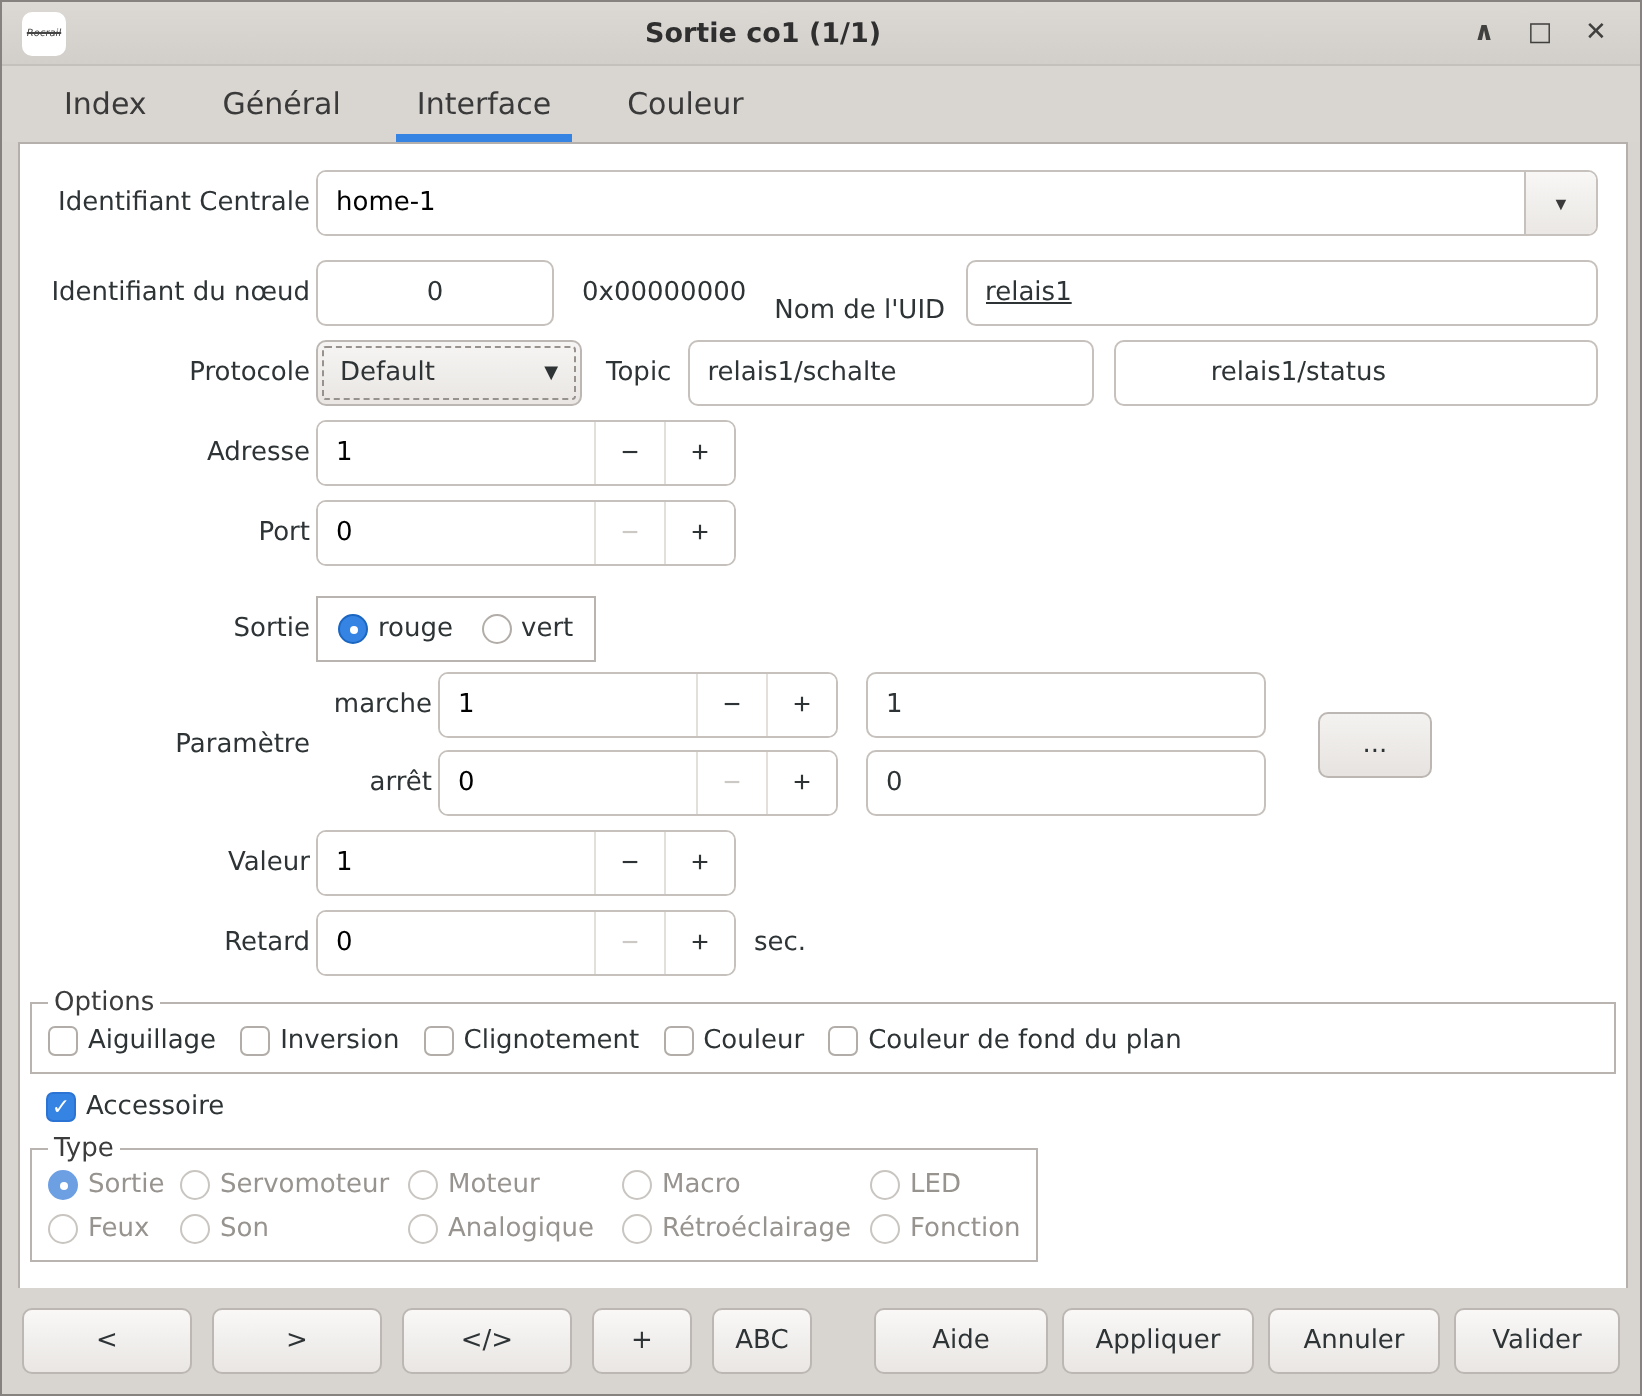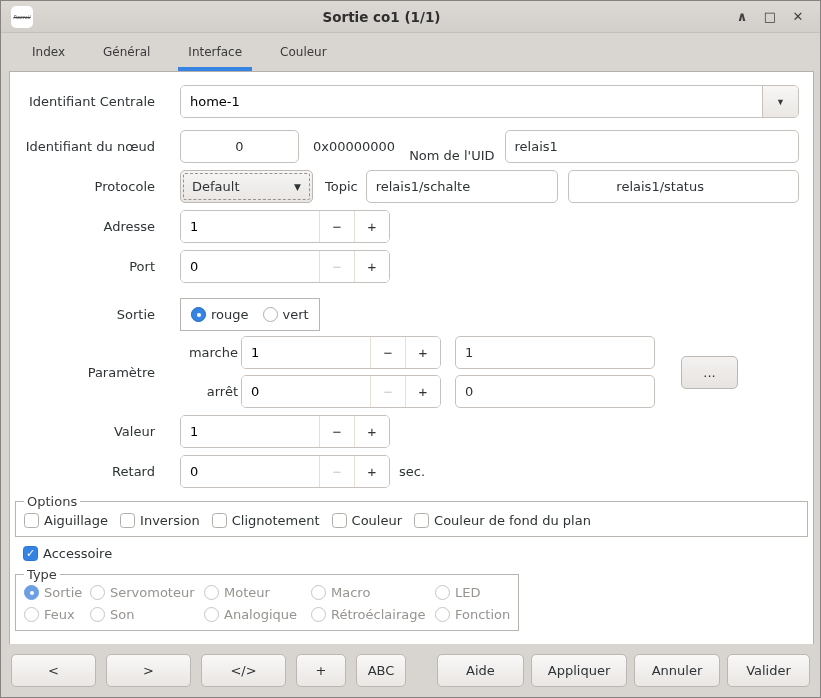--- a/index.html
+++ b/index.html
@@ -30,31 +30,31 @@
   .win-btn {
     width:24px; height:24px; display:flex; align-items:center; justify-content:center;
     font-size:13px; font-weight:bold; color:#40403e; cursor:pointer; border-radius:3px;
   }
 
   
   .tabbar {
     position:absolute; left:0; top:32px; right:0; height:38px;
     background:#d9d5d1; display:flex; padding-left:12px;
   }
-  .tab { position:relative; padding:0 19px; display:flex; align-items:center; color:#3a3a3a; font-size:12px; cursor:pointer; }
+  .tab { position:relative; padding:0 19px; display:flex; align-items:center; color:#3a3a3a; font-size:15px; cursor:pointer; }
   .tab-underline { display:none; }
   .tab.active .tab-underline { display:block; position:absolute; left:9px; right:9px; bottom:0; height:4px; background:#3584e4; }
 
   
   .panel {
     position:absolute; left:8px; top:70px; width:805px; height:575px;
     background:#ffffff; border:1px solid #b5b0ab; overflow:hidden;
   }
   .row { display:flex; align-items:center; margin:7px 14px 0 0; }
-  .lbl-col { width:145px; text-align:right; margin-right:25px; flex:0 0 auto; }
+  .lbl-col { width:145px; text-align:right; margin-right:3px; flex:0 0 auto; }
 
   .tinput {
     height:33px; border:1px solid #c6c1bc; border-radius:5px; padding:0 9px;
     font:inherit; color:#2e3436; background:#fff; outline:none;
   }
   .center { text-align:center; }
 
   
   .combo { display:flex; align-items:stretch; flex:1; height:33px; border:1px solid #c6c1bc; border-radius:5px; background:#fff; overflow:hidden; }
   .combo input { flex:1; border:none; outline:none; padding:0 9px; font:inherit; min-width:0; }
@@ -168,21 +168,21 @@
             <span>▼</span>
           </button>
       </div>
     </div>
 
     <div class="row" style="margin-top:12px;">
       <div class="lbl-col">Identifiant du nœud</div>
       <input type="text" class="tinput center" style="width: 119px;" value="0">
       <span style="margin-left:14px;">0x00000000</span>
       <span style="margin-left:14px;margin-top:17px;">Nom de l'UID</span>
-      <input type="text" class="tinput" style="margin-left: 10px; flex: 1 1 0%;" value="relais1">
+      <input type="text" class="tinput" style="margin-left: 10px; flex: 1 1 0%; text-decoration: underline;" value="relais1">
     </div>
 
     <div class="row">
       <div class="lbl-col">Protocole</div>
       <button class="select-btn">
         <span>Default</span>
         <span class="dd">▼</span>
       </button>
       <span style="margin-left:12px;">Topic</span>
       <input type="text" class="tinput" style="margin-left: 8px; flex: 1 1 0%;" value="relais1/schalte">

